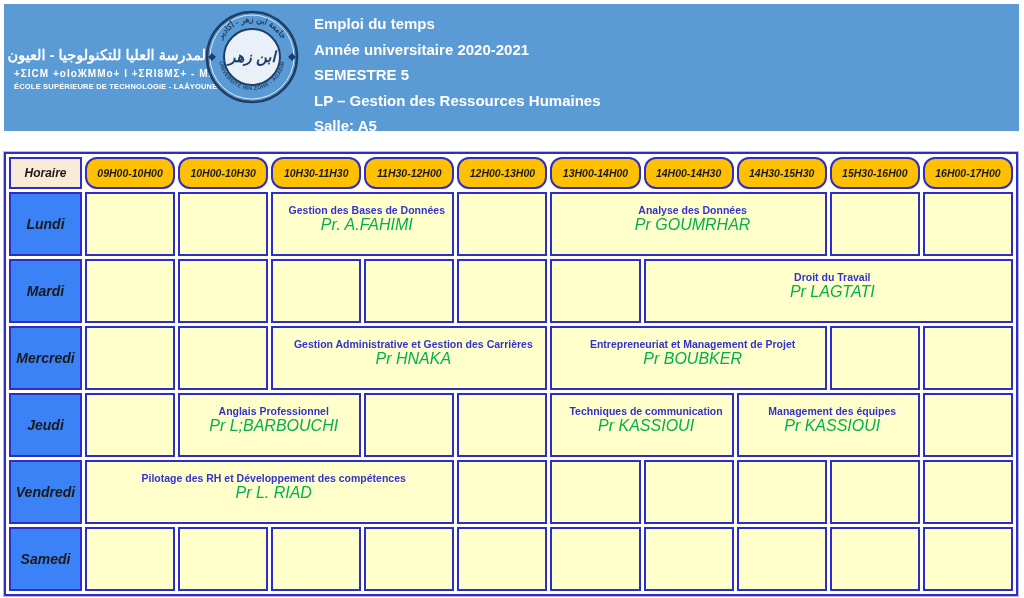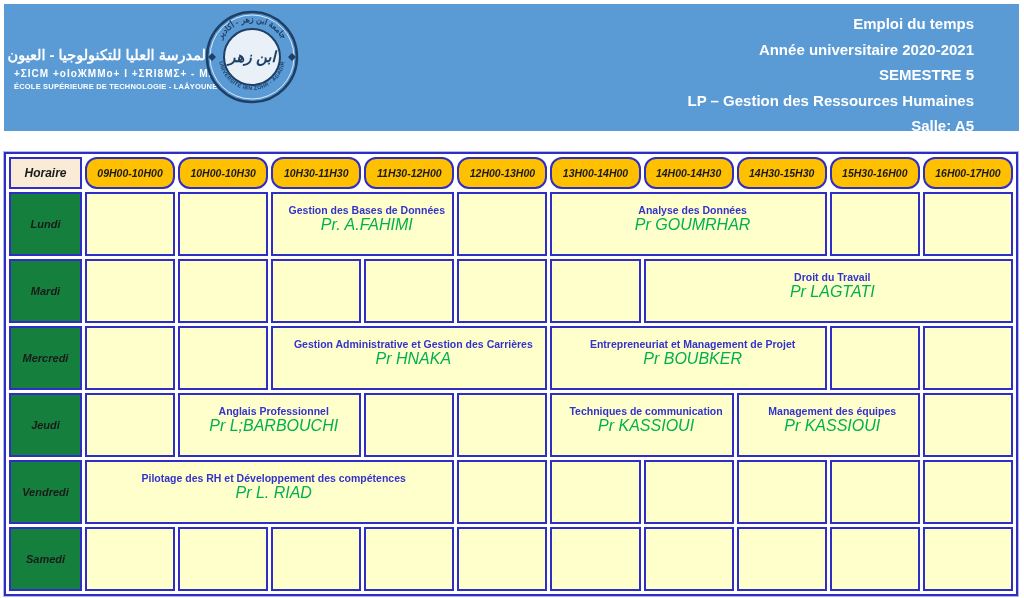--- a/index.html
+++ b/index.html
@@ -6,31 +6,31 @@
   #page{position:relative;width:1024px;height:598px;background:#ffffff;overflow:hidden;
         font-family:"Liberation Sans",sans-serif;}
 
   
   .banner{position:absolute;left:4px;top:4px;width:1015px;height:127px;background:#5b9bd5;}
   .school{position:absolute;left:10px;top:9px;width:196px;text-align:center;color:#ffffff;}
   .school .arabic{font-size:14.5px;font-weight:bold;line-height:22px;white-space:nowrap;margin-top:31px;}
   .school .tifinagh{font-size:10px;font-weight:bold;letter-spacing:1px;line-height:15px;white-space:nowrap;}
   .school .french{font-size:7.5px;font-weight:bold;letter-spacing:.2px;line-height:11px;white-space:nowrap;}
   .logo{position:absolute;left:201px;top:6px;width:94px;height:94px;}
-  .titles{position:absolute;left:310px;top:7px;width:660px;text-align:right;color:#ffffff;}
+  .titles{position:absolute;left:310px;top:7px;width:660px;text-align:left;color:#ffffff;}
   .titles div{font-size:15px;font-weight:bold;line-height:25.5px;white-space:nowrap;}
 
   
   table.tt{position:absolute;left:4px;top:152px;width:1014px;
            border-collapse:separate;border-spacing:3px;table-layout:fixed;
            border:2px solid #2e2ec4;background:#ffffff;box-shadow:0 0 0 1px #b4b8ec;}
   table.tt th,table.tt td{border:2px solid #2e2ec4;overflow:hidden;}
   th.corner{background:#faebd7;color:#1a1a1a;font-size:12px;font-weight:bold;font-style:italic;height:26px;margin-left:28px;}
   th.time{background:#ffc000;color:#1a1a1a;font-size:10.5px;font-weight:bold;font-style:italic;white-space:nowrap;border-radius:12px;}
-  th.day{background:#15803d;color:#1a1a1a;font-size:11px;font-weight:bold;font-style:italic;height:58px;}
+  th.day{background:#3b82f6;color:#1a1a1a;font-size:14px;font-weight:bold;font-style:italic;height:58px;}
   td.slot{background:#ffffcc;vertical-align:top;}
   td.slot .inner{display:flex;flex-direction:column;justify-content:space-between;
                  height:100%;box-sizing:border-box;padding:9px 2px 11px 2px;margin-left:8px;}
   .course{color:#3333cc;font-size:10.5px;font-weight:bold;text-align:center;white-space:nowrap;}
   .prof{color:#00b050;font-size:16px;font-weight:normal;font-style:italic;text-align:center;white-space:nowrap;}
 </style>
 </head>
 <body>
 
 <div id="page">

